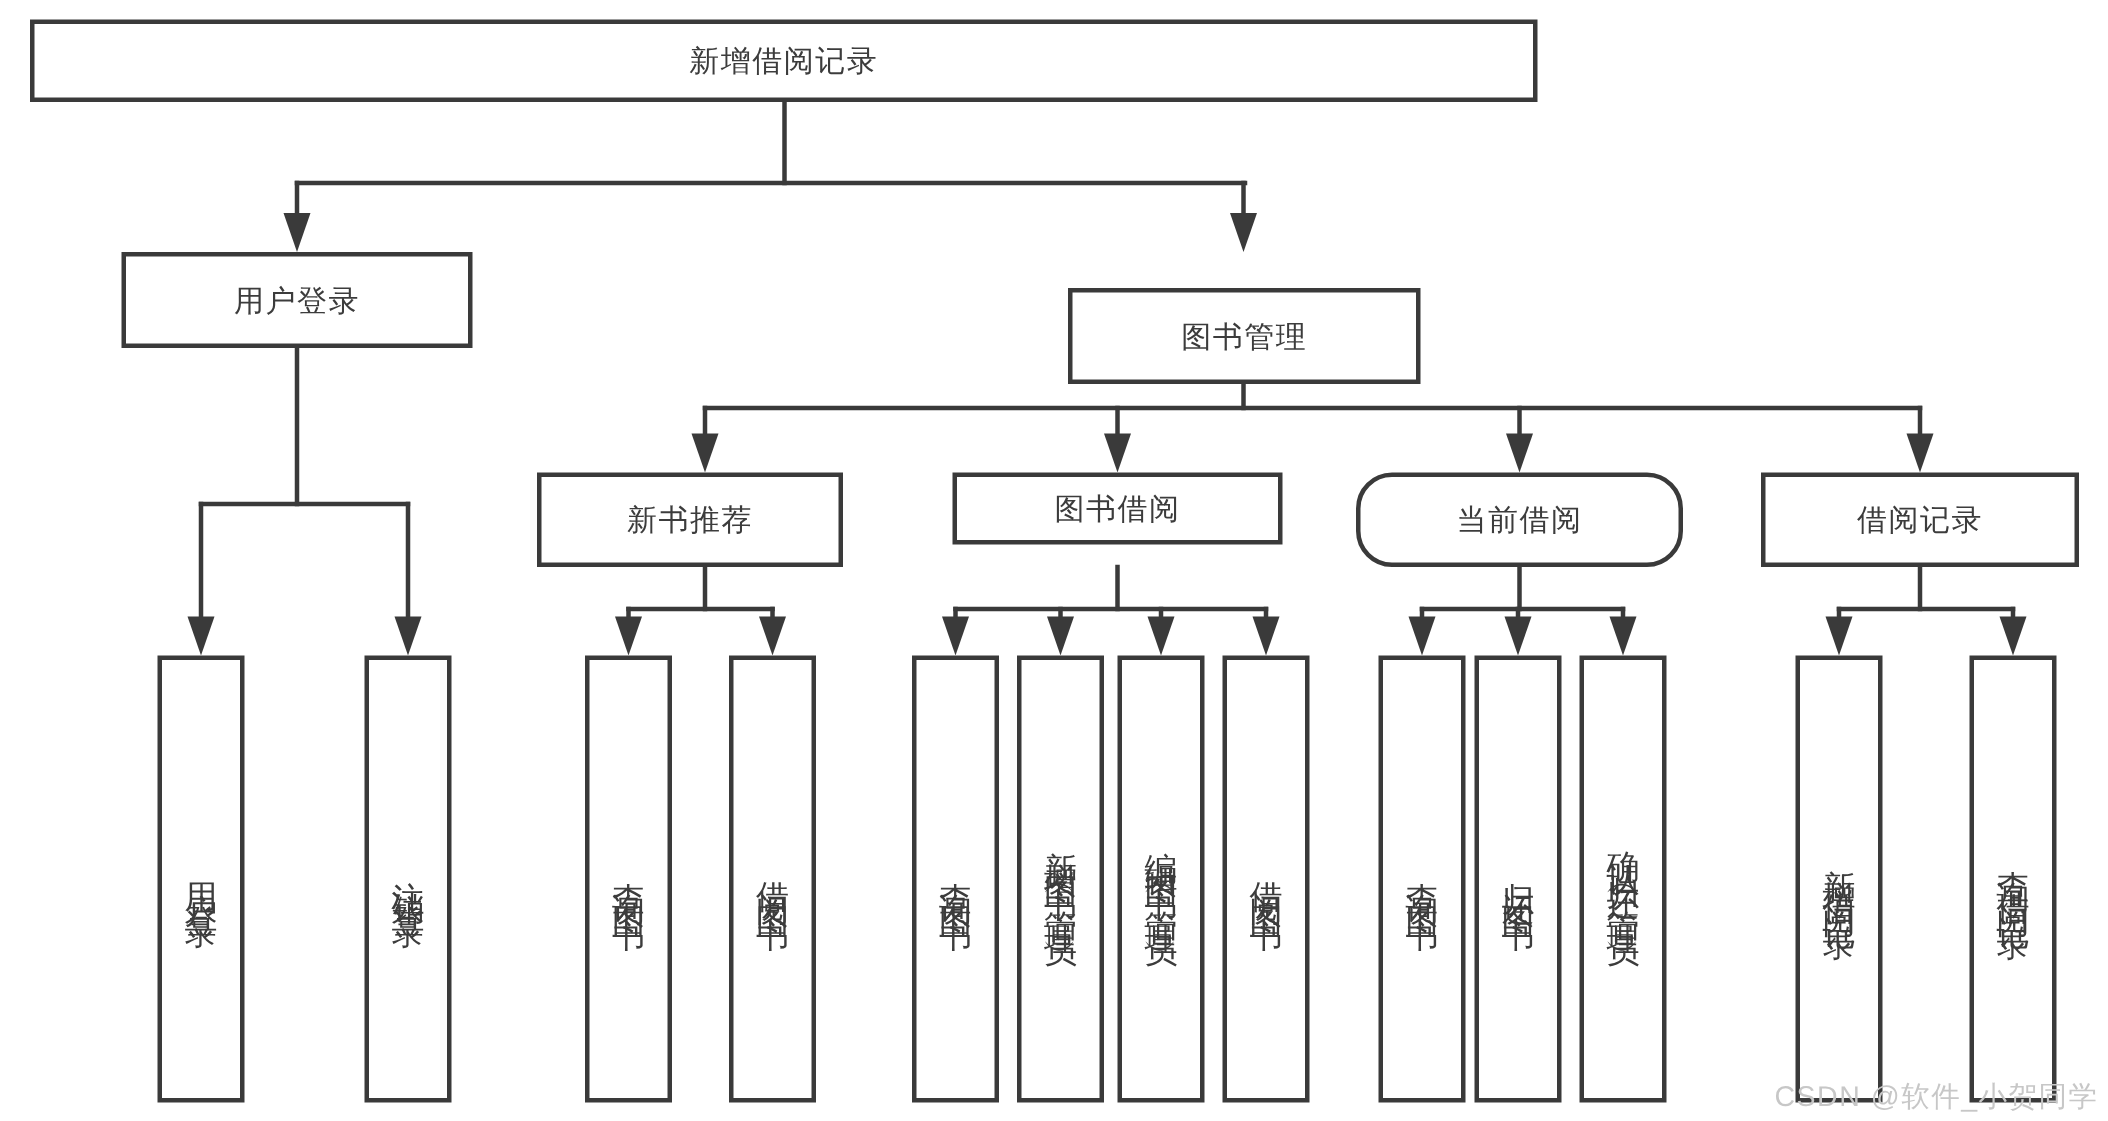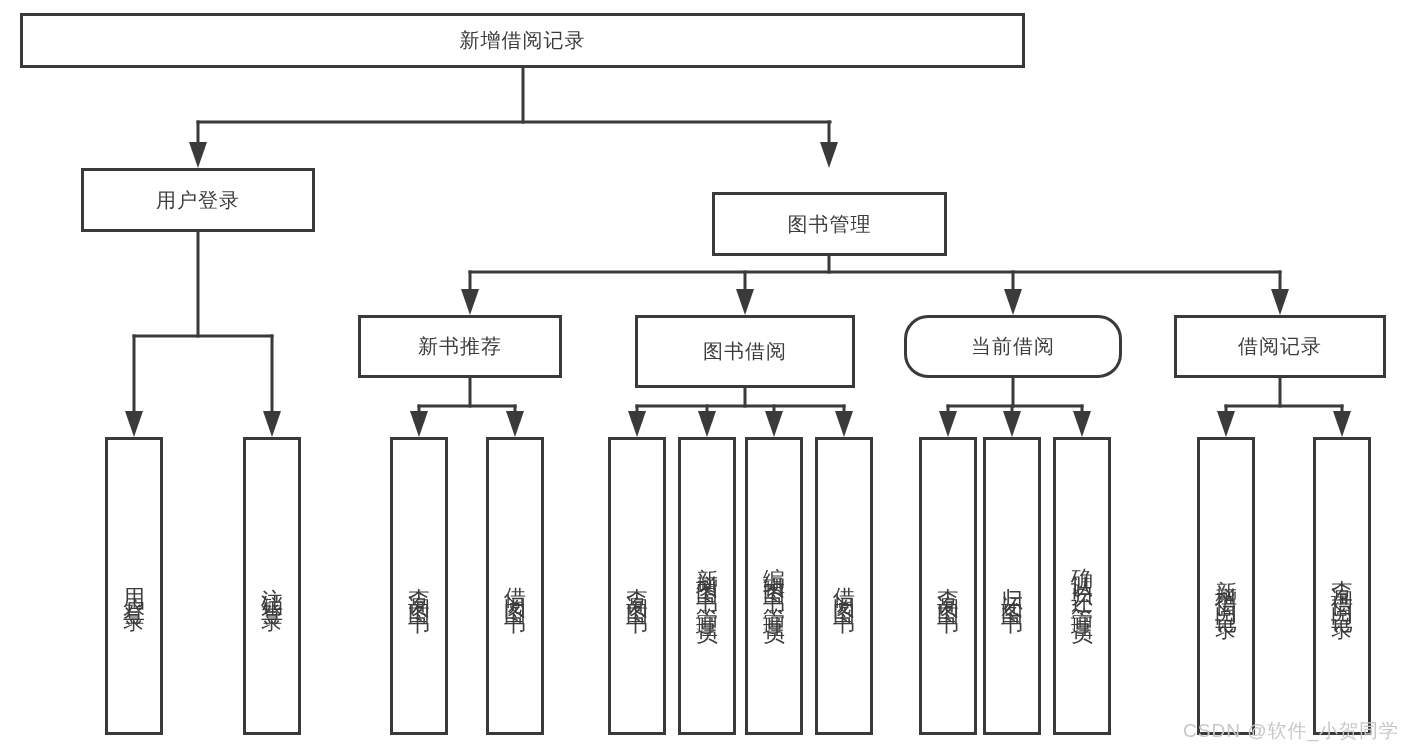--- a/index.html
+++ b/index.html
@@ -113,21 +113,21 @@
       <polygon points="1333,411 1351,411 1342,437"></polygon>
     </g>
   </svg>
 
   <div class="box" style="left:20px;top:13px;width:1005px;height:55px;">新增借阅记录</div>
 
   <div class="box" style="left:81px;top:168px;width:234px;height:64px;">用户登录</div>
   <div class="box" style="left:712px;top:168px;width:235px;height:64px;margin-top:24px;">图书管理</div>
 
   <div class="box" style="left:358px;top:315px;width:204px;height:63px;">新书推荐</div>
-  <div class="box" style="left:635px;top:315px;width:220px;height:73px;">图书借阅</div>
+  <div class="box" style="left:635px;top:315px;width:220px;height:48px;">图书借阅</div>
   <div class="box" style="left:904px;top:315px;width:218px;height:63px;border-radius:24px;">当前借阅</div>
   <div class="box" style="left:1174px;top:315px;width:212px;height:63px;">借阅记录</div>
 
   <div class="box leaf" style="left:105px;top:437px;width:58px;height:298px;">
     <span class="vtext">用户登录</span>
   </div>
   <div class="box leaf" style="left:243px;top:437px;width:58px;height:298px;">
     <span class="vtext">注销登录</span>
   </div>
 

